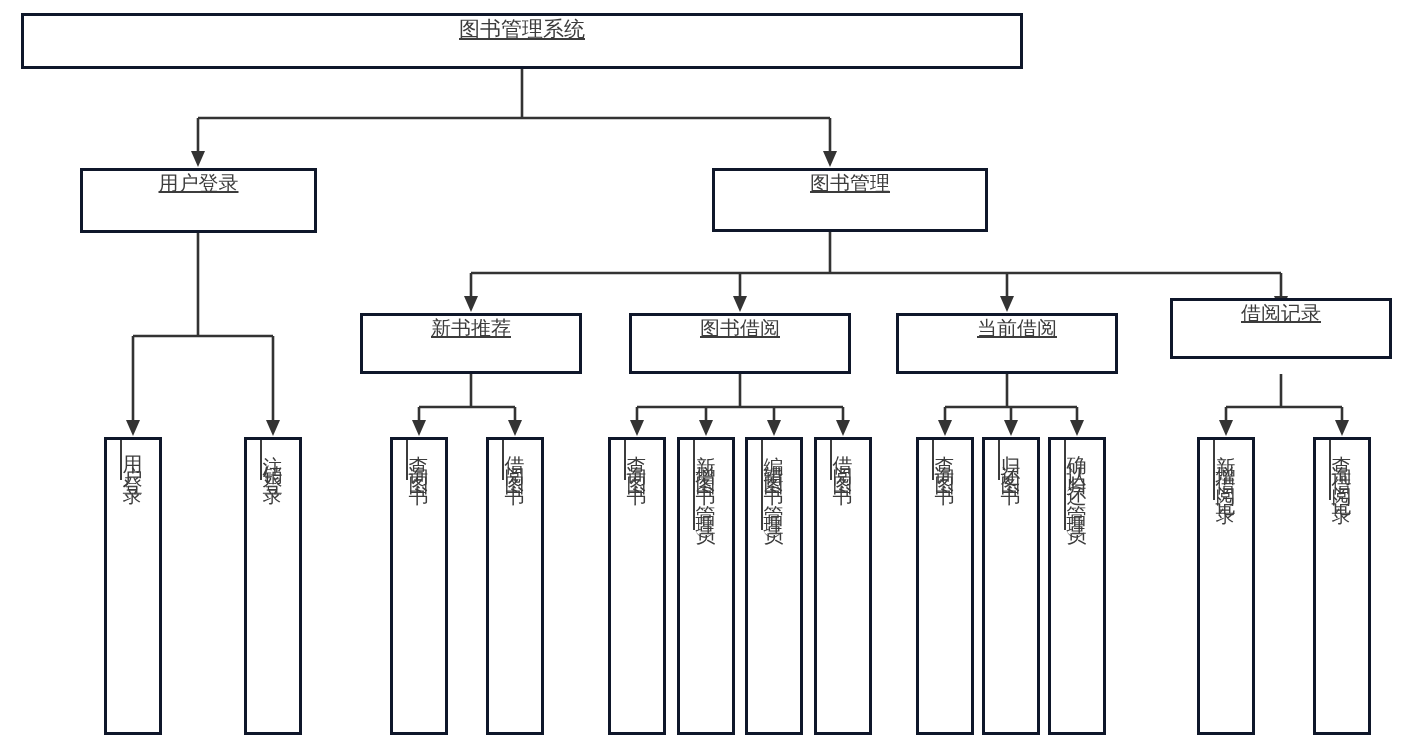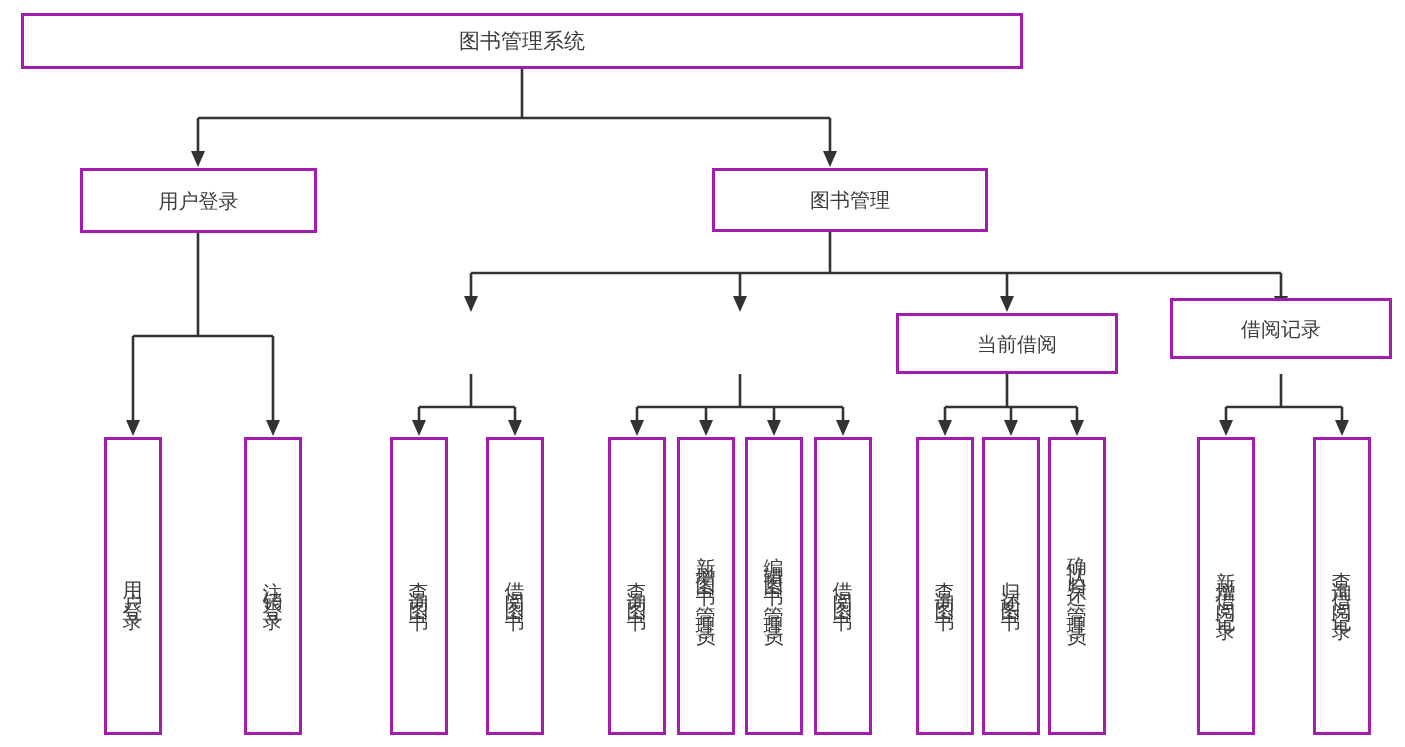--- a/index.html
+++ b/index.html
@@ -19,28 +19,28 @@
     position: absolute;
     left: 0;
     top: 0;
     width: 1405px;
     height: 747px;
   }
   .node {
     position: absolute;
     box-sizing: border-box;
     background: #ffffff;
-    border: 3px solid #a21caf;
+    border: 3px solid #0f172a;
     display: flex;
-    align-items: center;
     justify-content: center;
     color: #3c3c3c;
     font-size: 20px;
     line-height: 1.2;
     white-space: nowrap;
+    text-decoration: underline;
   }
   .leaf span {
     writing-mode: vertical-rl;
     text-orientation: mixed;
     letter-spacing: 10px;
     line-height: 1;
   }
   .watermark {
     position: absolute;
     top: 713px;
@@ -91,20 +91,26 @@
     <span>图书管理系统</span>
   </div>
 
   <div class="node" style="left:80px; top:168px; width:237px; height:65px;">
     <span>用户登录</span>
   </div>
   <div class="node" style="left:712px; top:168px; width:276px; height:64px;">
     <span>图书管理</span>
   </div>
 
+  <div class="node" style="left:360px; top:313px; width:222px; height:61px;">
+    <span>新书推荐</span>
+  </div>
+  <div class="node" style="left:629px; top:313px; width:222px; height:61px;">
+    <span>图书借阅</span>
+  </div>
   <div class="node" style="left:896px; top:313px; width:222px; height:61px;padding-left:20px;">
     <span>当前借阅</span>
   </div>
   <div class="node" style="left:1170px; top:298px; width:222px; height:61px;">
     <span>借阅记录</span>
   </div>
 
   <div class="node leaf" style="left:104px; top:437px; width:58px; height:298px;">
     <span>用户登录</span>
   </div>

